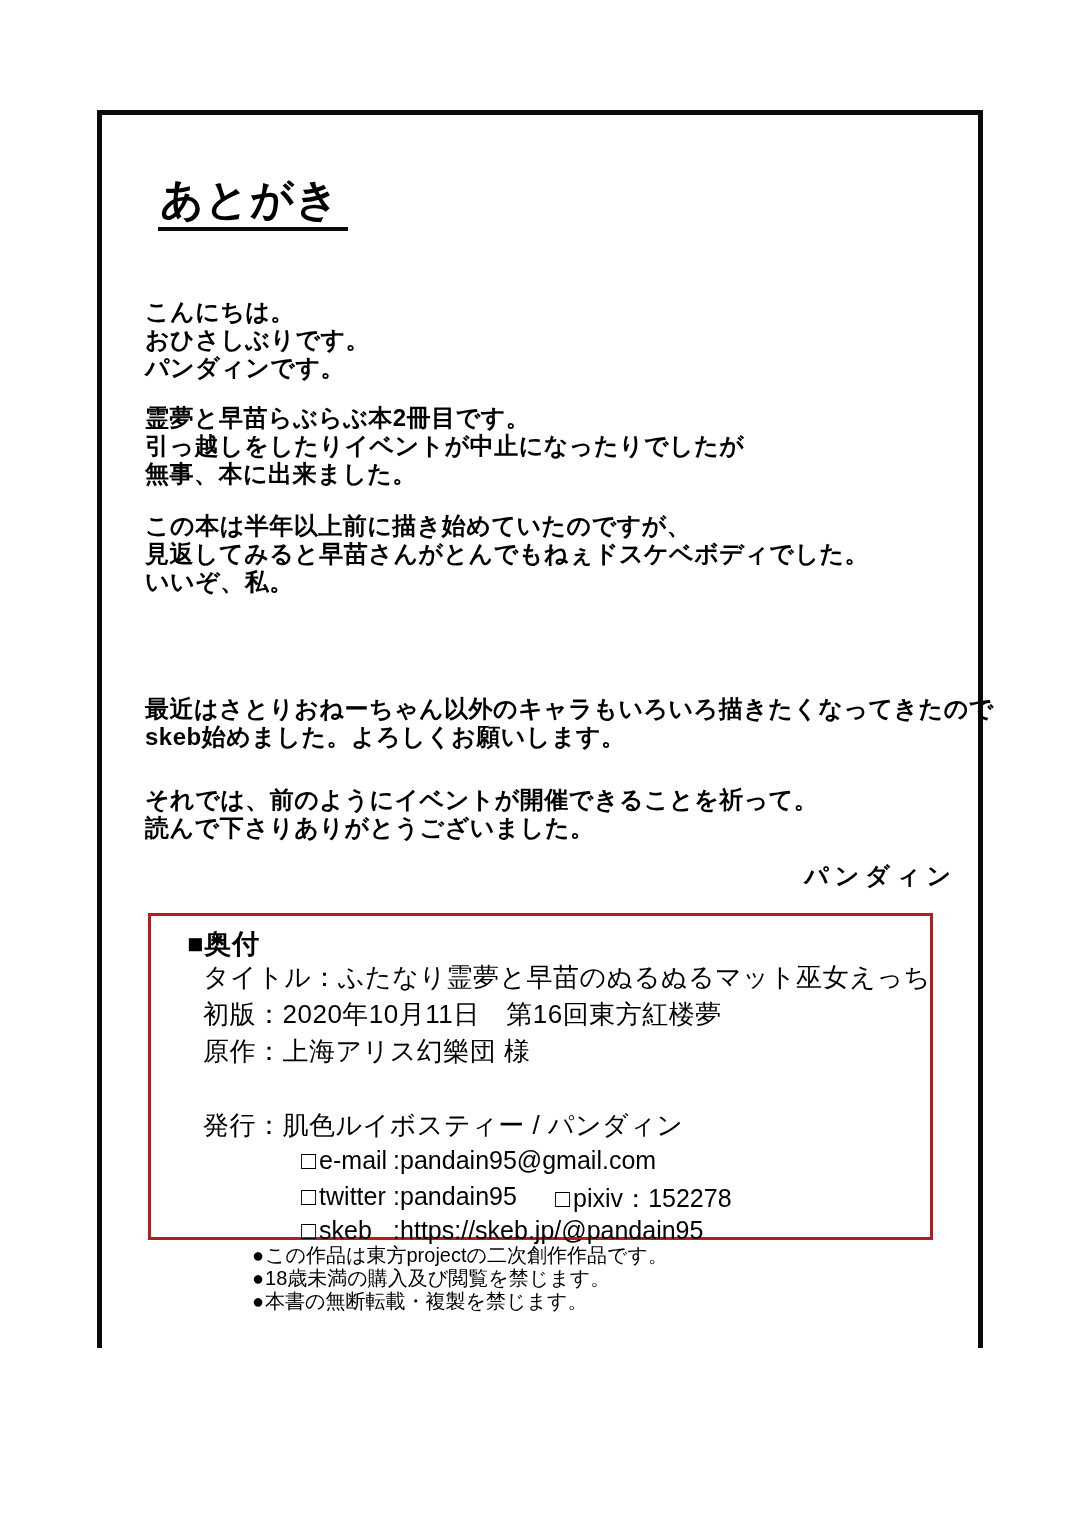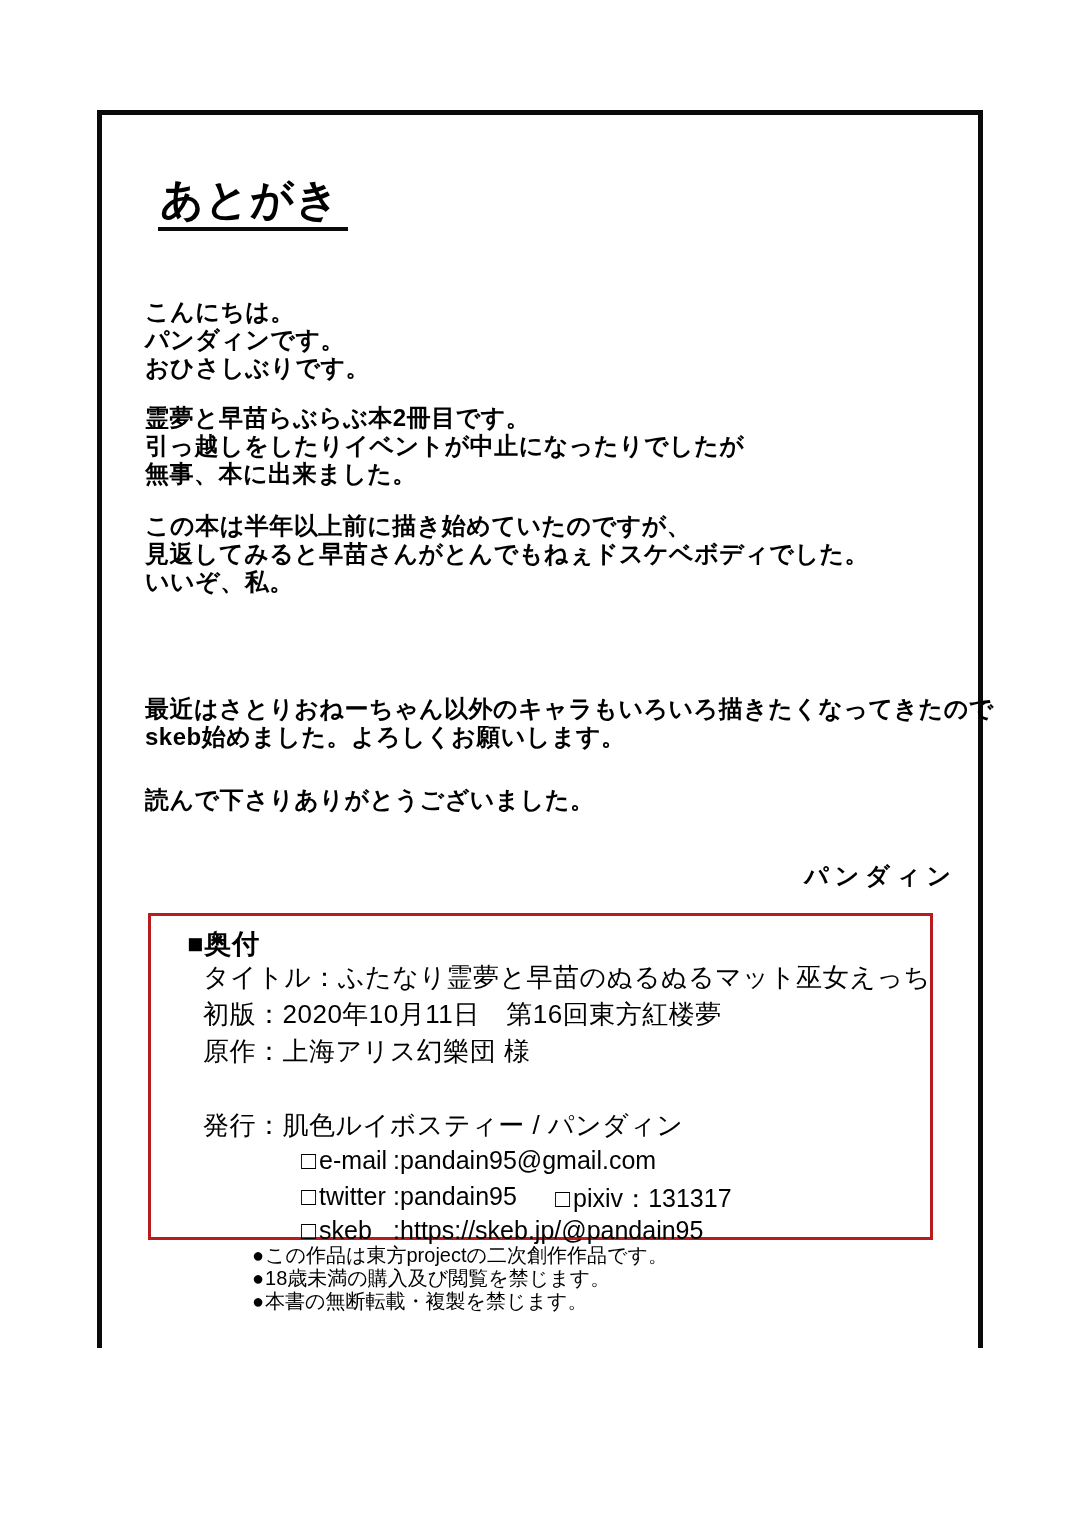--- a/index.html
+++ b/index.html
@@ -130,42 +130,43 @@
 <body>
 
 <div class="page">
 
   <div class="frame"></div>
 
   <div class="title">あとがき</div>
 
   <div class="para p1">
     <div>こんにちは。</div>
+    <div>おひさしぶりです。</div>
     <div>パンダィンです。</div>
-    <div>おひさしぶりです。</div>
   </div>
 
   <div class="para p2">
     <div>霊夢と早苗らぶらぶ本2冊目です。</div>
     <div>引っ越しをしたりイベントが中止になったりでしたが</div>
     <div>無事、本に出来ました。</div>
   </div>
 
   <div class="para p3">
     <div>この本は半年以上前に描き始めていたのですが、</div>
     <div>見返してみると早苗さんがとんでもねぇドスケベボディでした。</div>
     <div>いいぞ、私。</div>
   </div>
 
   <div class="para p4">
     <div>最近はさとりおねーちゃん以外のキャラもいろいろ描きたくなってきたので</div>
     <div>skeb始めました。よろしくお願いします。</div>
   </div>
 
   <div class="para p5">
+    <div>それでは、前のようにイベントが開催できることを祈って。</div>
     <div>読んで下さりありがとうございました。</div>
   </div>
 
   <div class="signature">パンダィン</div>
 
   <div class="colophon">
     <div class="c-heading">
       <span>■</span><span>奥付</span>
     </div>
 
@@ -173,21 +174,21 @@
     <div class="c-row r1">初版：2020年10月11日　第16回東方紅楼夢</div>
     <div class="c-row r2">原作：上海アリス幻樂団 様</div>
     <div class="c-row r4">発行：肌色ルイボスティー / パンダィン</div>
 
     <div class="c-contact ct0">
       <span class="cbx">□</span><span class="clabel">e-mail</span><span>:pandain95@gmail.com</span>
     </div>
 
     <div class="c-contact ct1">
       <span class="cbx">□</span><span class="clabel">twitter</span><span>:pandain95</span>
-      <span class="sub-contact"><span class="cbx">□</span><span>pixiv</span><span>：131317</span></span>
+      <span class="sub-contact"><span class="cbx">□</span><span>pixiv</span><span>：152278</span></span>
     </div>
 
     <div class="c-contact ct2">
       <span class="cbx">□</span><span class="clabel">skeb</span><span>:https://skeb.jp/@pandain95</span>
     </div>
   </div>
 
   <div class="notices">
     <div class="notice">
       <span class="blt">●</span><span>この作品は東方projectの二次創作作品です。</span>

